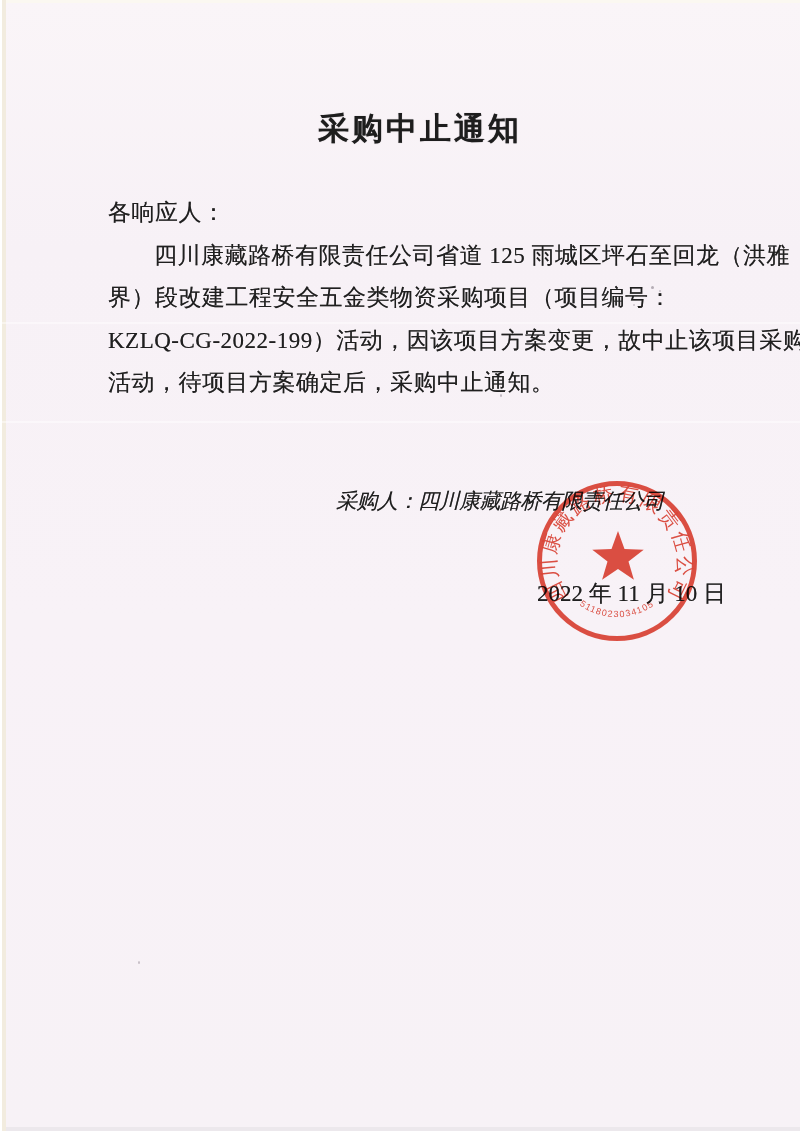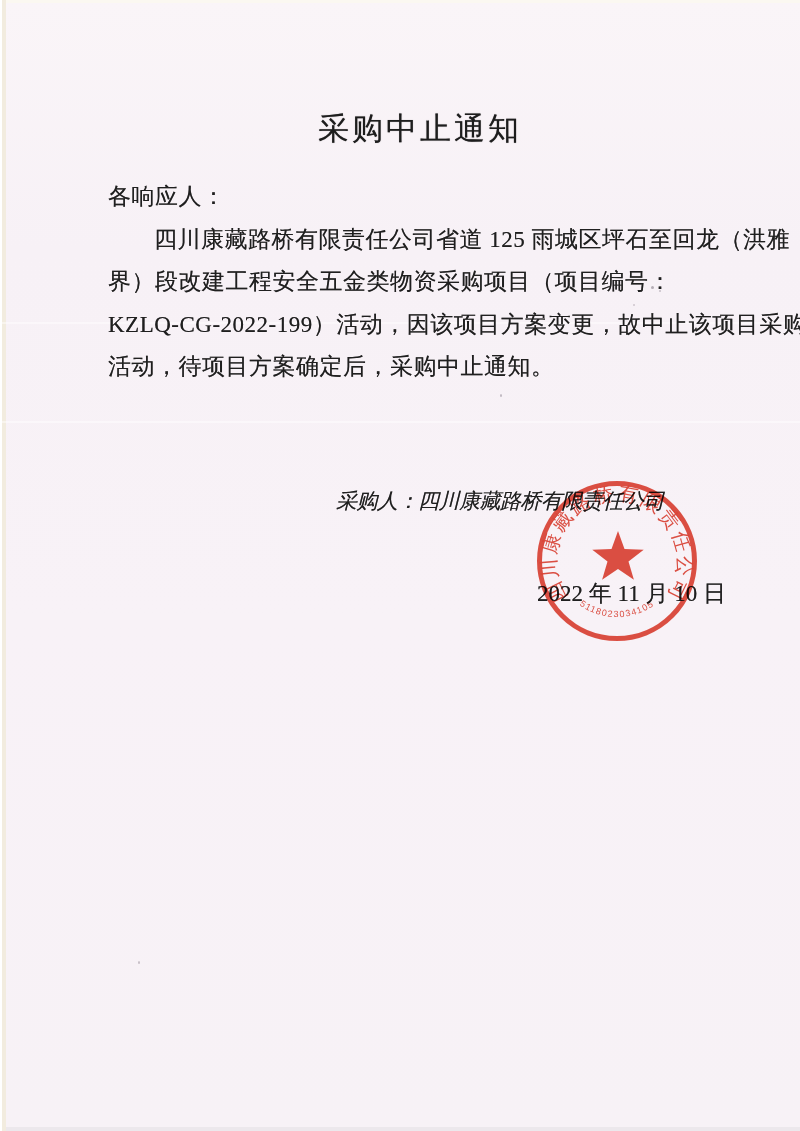--- a/index.html
+++ b/index.html
@@ -30,28 +30,28 @@
     background: rgba(255,255,255,0.45);
     pointer-events: none;
   }
   .doc-title {
     position: absolute;
     top: 108px;
     left: 40px;
     width: 760px;
     text-align: center;
     font-size: 31px;
-    font-weight: 400;
+    font-weight: 700;
     letter-spacing: 3px;
     color: #1d1d1d;
     text-shadow: 0 0 0.7px rgba(30,30,30,0.65);
   }
   .body-block {
     position: absolute;
-    top: 176px;
+    top: 192px;
     left: 108px;
     width: 640px;
     font-size: 23px;
     line-height: 42.5px;
     letter-spacing: 0.5px;
     color: #1f1f1f;
     text-shadow: 0 0 0.6px rgba(30,30,30,0.6);
   }
   .body-line { white-space: nowrap; }
   .body-line.indent { text-indent: 46px; }

